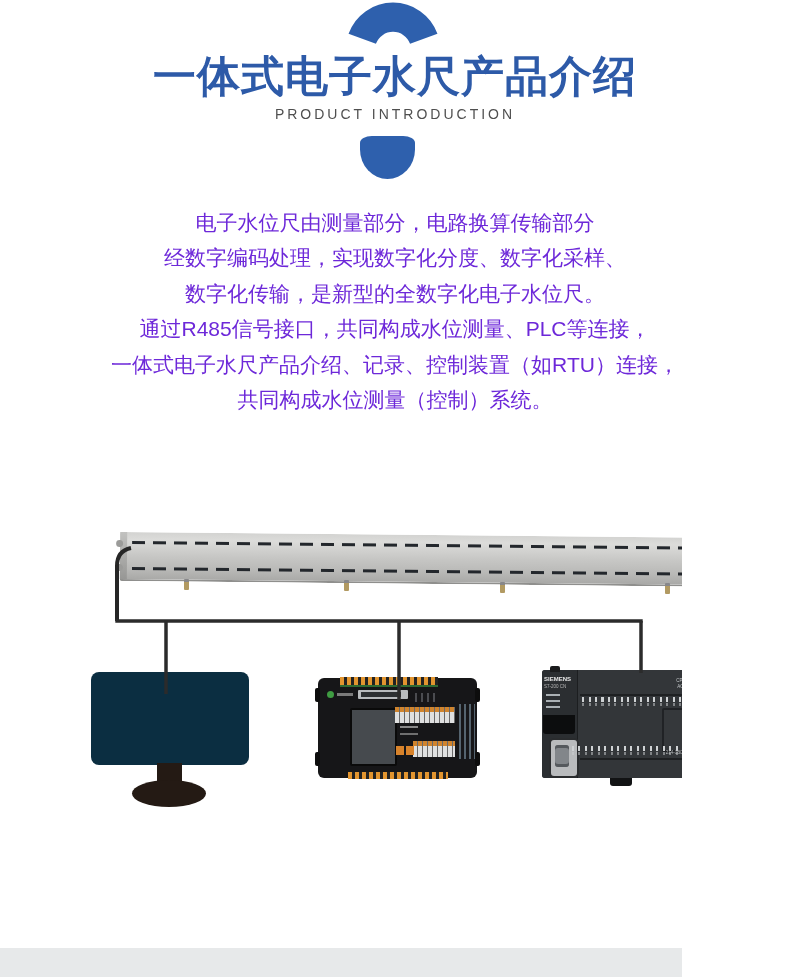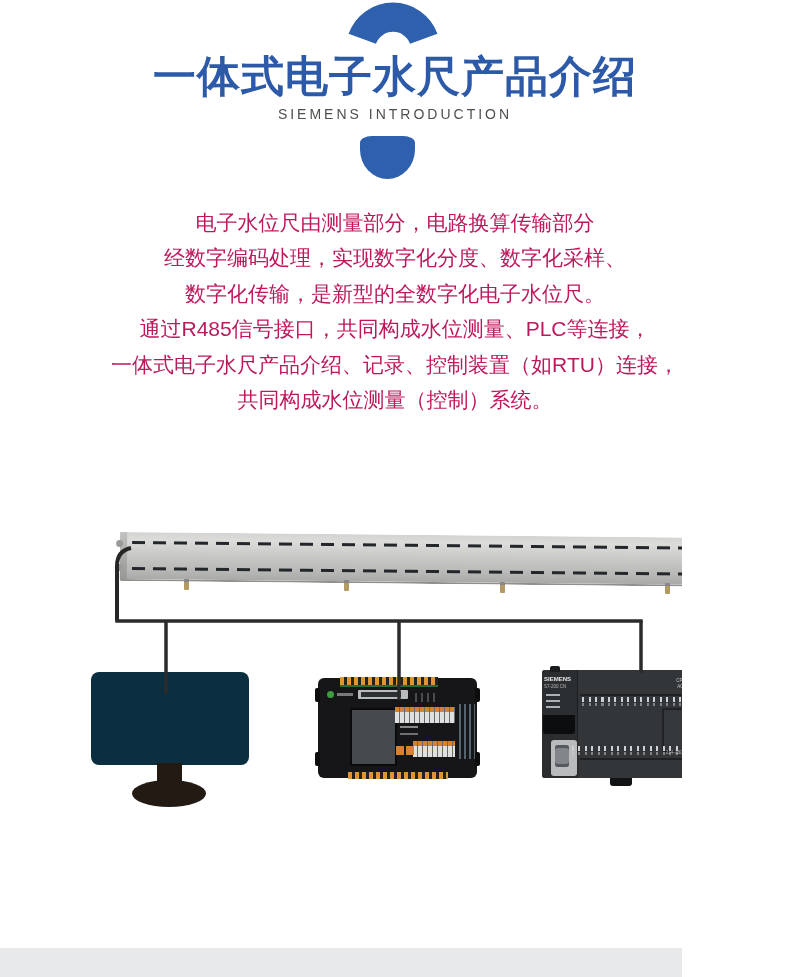--- a/index.html
+++ b/index.html
@@ -10,21 +10,21 @@
   
   .fan{left:343px;top:0;width:100px;height:50px;}
   .page-title{left:0;top:48px;width:790px;text-align:center;
               font-size:43px;font-weight:bold;color:#2d5aa8;letter-spacing:1px;}
   .page-subtitle{left:0;top:106px;width:790px;text-align:center;
                  font-size:14px;color:#4f4f4f;letter-spacing:3px;}
   .dot-shape{left:360px;top:136px;width:55px;height:43px;background:#2e60ad;
              border-radius:12px 12px 28px 28px / 7px 7px 30px 30px;}
 
   
-  .intro{left:0;top:205px;width:790px;text-align:center;color:#be185d;
+  .intro{left:0;top:205px;width:790px;text-align:center;color:#6d28d9;
          font-size:21px;line-height:35.4px;}
 
   
   .ruler{left:120px;top:532px;width:602px;height:47px;
          background:linear-gradient(180deg,#d3d3d1 0%,#dcdcda 16%,#c6c6c4 52%,#b9b9b7 78%,#a9a9a7 100%);
          border-radius:2px;border-bottom:2px solid #8f8f8d;
          transform:rotate(0.55deg);transform-origin:left center;}
   .ruler-cap{left:0;top:0;width:7px;height:100%;
              background:linear-gradient(180deg,#c2c2c0,#979795);}
   .slots{left:12px;right:10px;height:3px;
@@ -106,21 +106,21 @@
 </style>
 </head>
 <body>
 
 <div class="page">
 
   <svg class="abs fan" viewBox="0 0 100 55">
     <path d="M 1.1 37.2 A 52 52 0 0 1 98.9 37.2 L 68.8 48.2 A 20 20 0 0 0 31.2 48.2 Z" fill="#2e60ad"></path>
   </svg>
   <div class="abs page-title">一体式电子水尺产品介绍</div>
-  <div class="abs page-subtitle">SIEMENS INTRODUCTION</div>
+  <div class="abs page-subtitle">PRODUCT INTRODUCTION</div>
   <div class="abs dot-shape"></div>
 
   <div class="abs intro">
     <div>电子水位尺由测量部分，电路换算传输部分</div>
     <div>经数字编码处理，实现数字化分度、数字化采样、</div>
     <div>数字化传输，是新型的全数字化电子水位尺。</div>
     <div>通过R485信号接口，共同构成水位测量、PLC等连接，</div>
     <div>一体式电子水尺产品介绍、记录、控制装置（如RTU）连接，</div>
     <div>共同构成水位测量（控制）系统。</div>
   </div>

